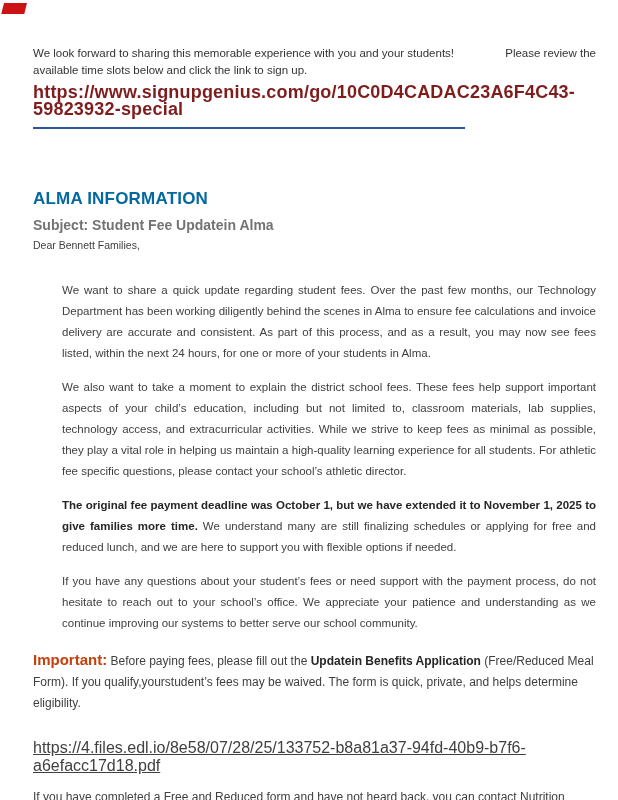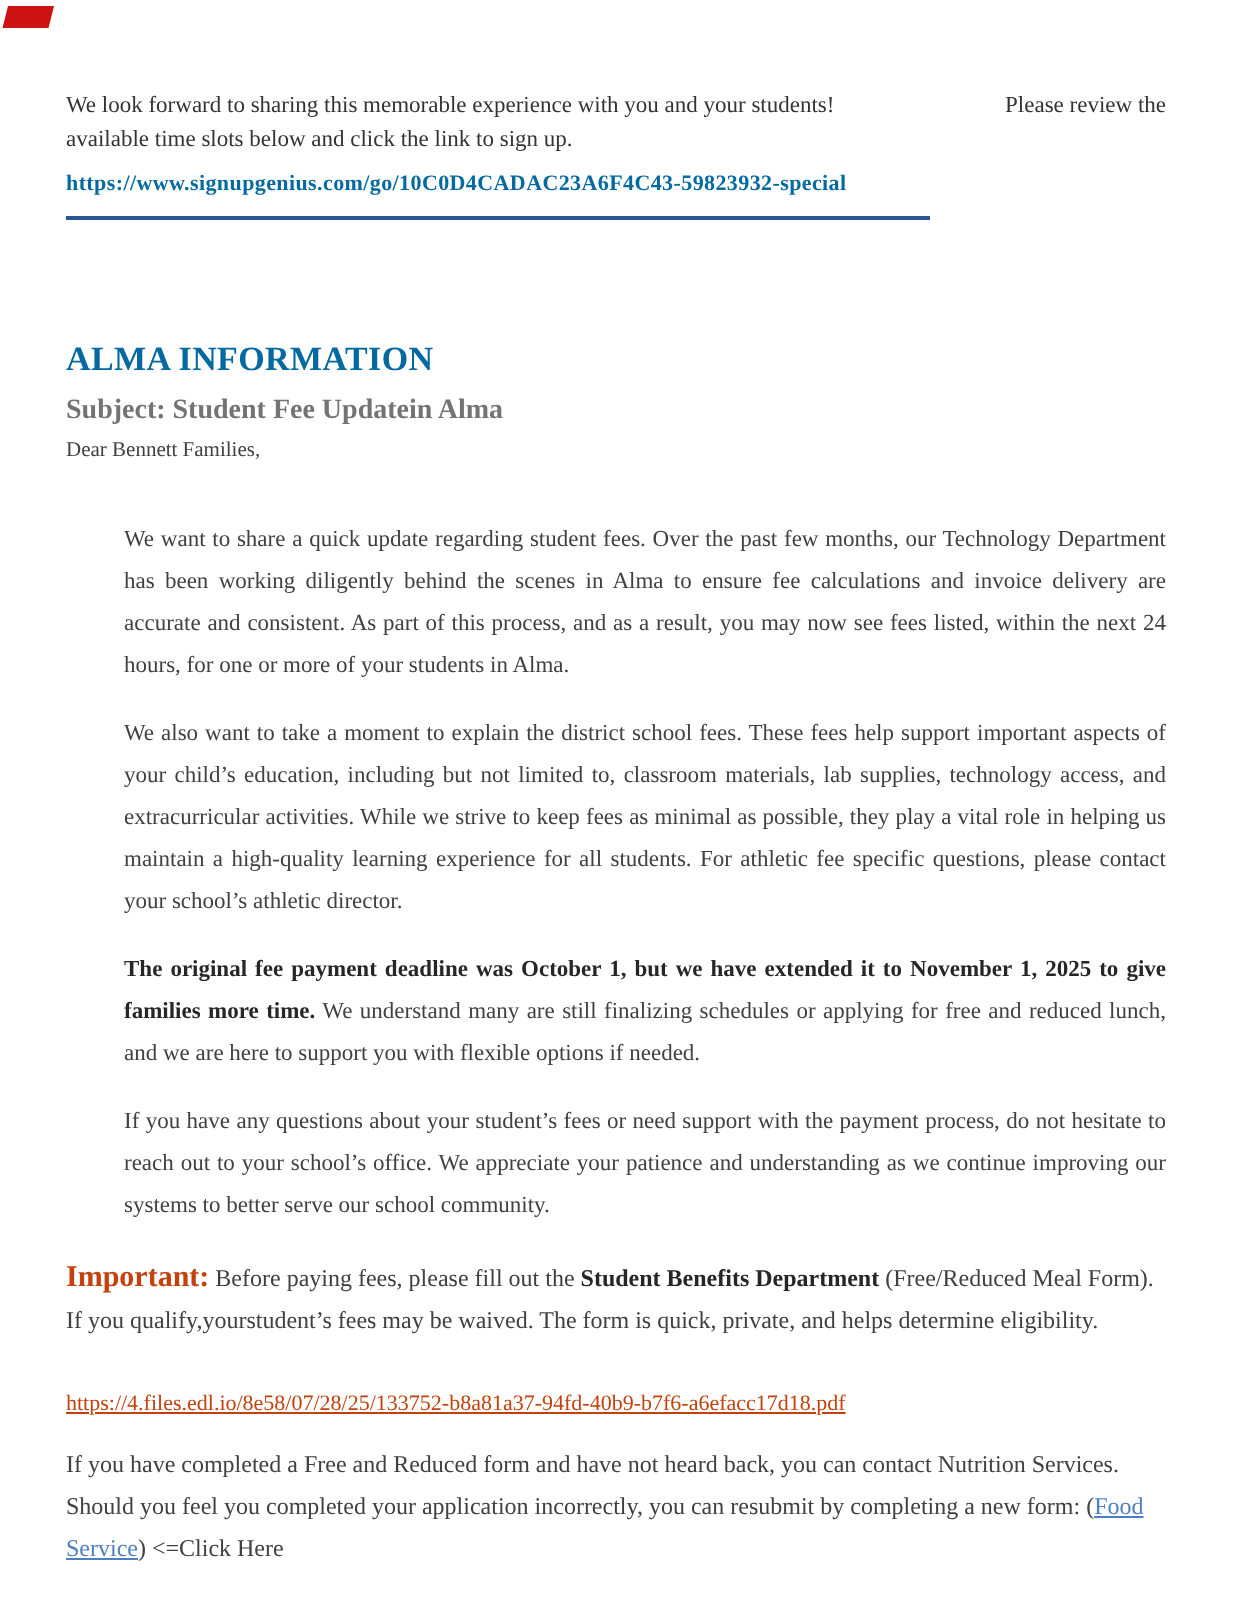--- a/index.html
+++ b/index.html
@@ -1,32 +1,32 @@
 <!DOCTYPE html>
 <html><head>
 <meta charset="utf-8">
 <style>
   html,body{margin:0;padding:0;background:#ffffff;}
   body{width:618px;height:800px;overflow:hidden;font-family:"Liberation Sans",sans-serif;color:#3b3b3b;}
-  .page{position:relative;width:618px;height:684px;box-sizing:border-box;padding:45px 35px 0 33px;background:#fff;font-family:Liberation Serif, serif;}
+  .page{position:relative;width:618px;height:684px;box-sizing:border-box;padding:45px 22px 0 33px;background:#fff;}
   .corner-flag{position:absolute;top:3px;left:4px;width:23px;height:11px;background:#cc1212;transform:skew(-14deg);transform-origin:left top;}
   .intro{font-size:11.5px;line-height:17px;color:#333;}
   .intro-line1{display:flex;justify-content:space-between;}
   .intro-line1 .right{white-space:nowrap;padding-left:20px;}
-  .signup-link{display:inline-block;margin-top:5px;font-size:11px;font-weight:bold;color:#0369a1;text-decoration:none;letter-spacing:.2px;cursor:pointer;}
+  .signup-link{display:inline-block;margin-top:5px;font-size:18px;font-weight:bold;color:#7f1d1d;text-decoration:none;letter-spacing:.2px;cursor:pointer;}
   .top-rule{width:432px;height:0;border-bottom:2px solid #2a5597;margin-top:7px;}
   .alma-title{margin-top:60px;font-size:17px;font-weight:bold;color:#0369a1;letter-spacing:.2px;}
   .subject{margin-top:8px;font-size:14px;font-weight:bold;color:#737373;}
   .greeting{margin-top:6px;font-size:10.5px;color:#404040;}
   .body-para{margin-top:13px;font-size:11.5px;line-height:21px;text-align:justify;text-justify:inter-word;color:#404040;margin-left:29px;}
   .body-para.first{margin-top:29px;}
   .bold-seg{font-weight:bold;color:#262626;}
   .important-para{margin-top:15px;font-size:12px;line-height:21px;color:#404040;}
   .important-label{font-size:15px;font-weight:bold;color:#c2410c;}
-  .pdf-link{display:inline-block;margin-top:13px;font-size:11px;color:#c2410c;text-decoration:underline;cursor:pointer;}
+  .pdf-link{display:inline-block;margin-top:13px;font-size:16px;color:#404040;text-decoration:underline;cursor:pointer;}
   .nutrition{margin-top:12px;font-size:12px;line-height:21px;color:#404040;}
   .food-link{color:#4d7ebf;text-decoration:underline;cursor:pointer;}
 </style>
 </head>
 <body>
 
 <div class="page">
 
   <div class="corner-flag"></div>
 
@@ -47,21 +47,21 @@
   <div class="greeting">Dear Bennett Families,</div>
 
   <p class="body-para first">We want to share a quick update regarding student fees. Over the past few months, our Technology Department has been working diligently behind the scenes in Alma to ensure fee calculations and invoice delivery are accurate and consistent. As part of this process, and as a result, you may now see fees listed, within the next 24 hours, for one or more of your students in Alma.</p>
 
   <p class="body-para"><span>We also want to take a moment to explain the district school fees. These fees help support important aspects of your child’s education, including but not limited to, classroom materials, lab supplies, technology access, and extracurricular activities. While we strive to keep fees as minimal as possible, they play a vital role in helping us maintain a high-quality learning experience for all students. For athletic fee specific questions, please contact your school’s athletic director.</span></p>
 
   <p class="body-para"><span class="bold-seg">The original fee payment deadline was October 1, but we have extended it to November 1, 2025 to give families more time.</span><span> We understand many are still finalizing schedules or applying for free and reduced lunch, and we are here to support you with flexible options if needed.</span></p>
 
   <p class="body-para">If you have any questions about your student’s fees or need support with the payment process, do not hesitate to reach out to your school’s office. We appreciate your patience and understanding as we continue improving our systems to better serve our school community.</p>
 
-  <p class="important-para"><span class="important-label">Important:</span><span> Before paying fees, please fill out the </span><span class="bold-seg">Student Benefits Department</span><span> (Free/Reduced Meal Form). If you qualify,yourstudent’s fees may be waived. The form is quick, private, and helps determine eligibility.</span></p>
+  <p class="important-para"><span class="important-label">Important:</span><span> Before paying fees, please fill out the </span><span class="bold-seg">Updatein Benefits Application</span><span> (Free/Reduced Meal Form). If you qualify,yourstudent’s fees may be waived. The form is quick, private, and helps determine eligibility.</span></p>
 
   <a class="pdf-link">https://4.files.edl.io/8e58/07/28/25/133752-b8a81a37-94fd-40b9-b7f6-a6efacc17d18.pdf</a>
 
   <p class="nutrition"><span>If you have completed a Free and Reduced form and have not heard back, you can contact Nutrition Services. Should you feel you completed your application incorrectly, you can resubmit by completing a new form: (</span><a class="food-link">Food Service</a><span>) &lt;=Click Here</span></p>
 
   
   
   
   
 

